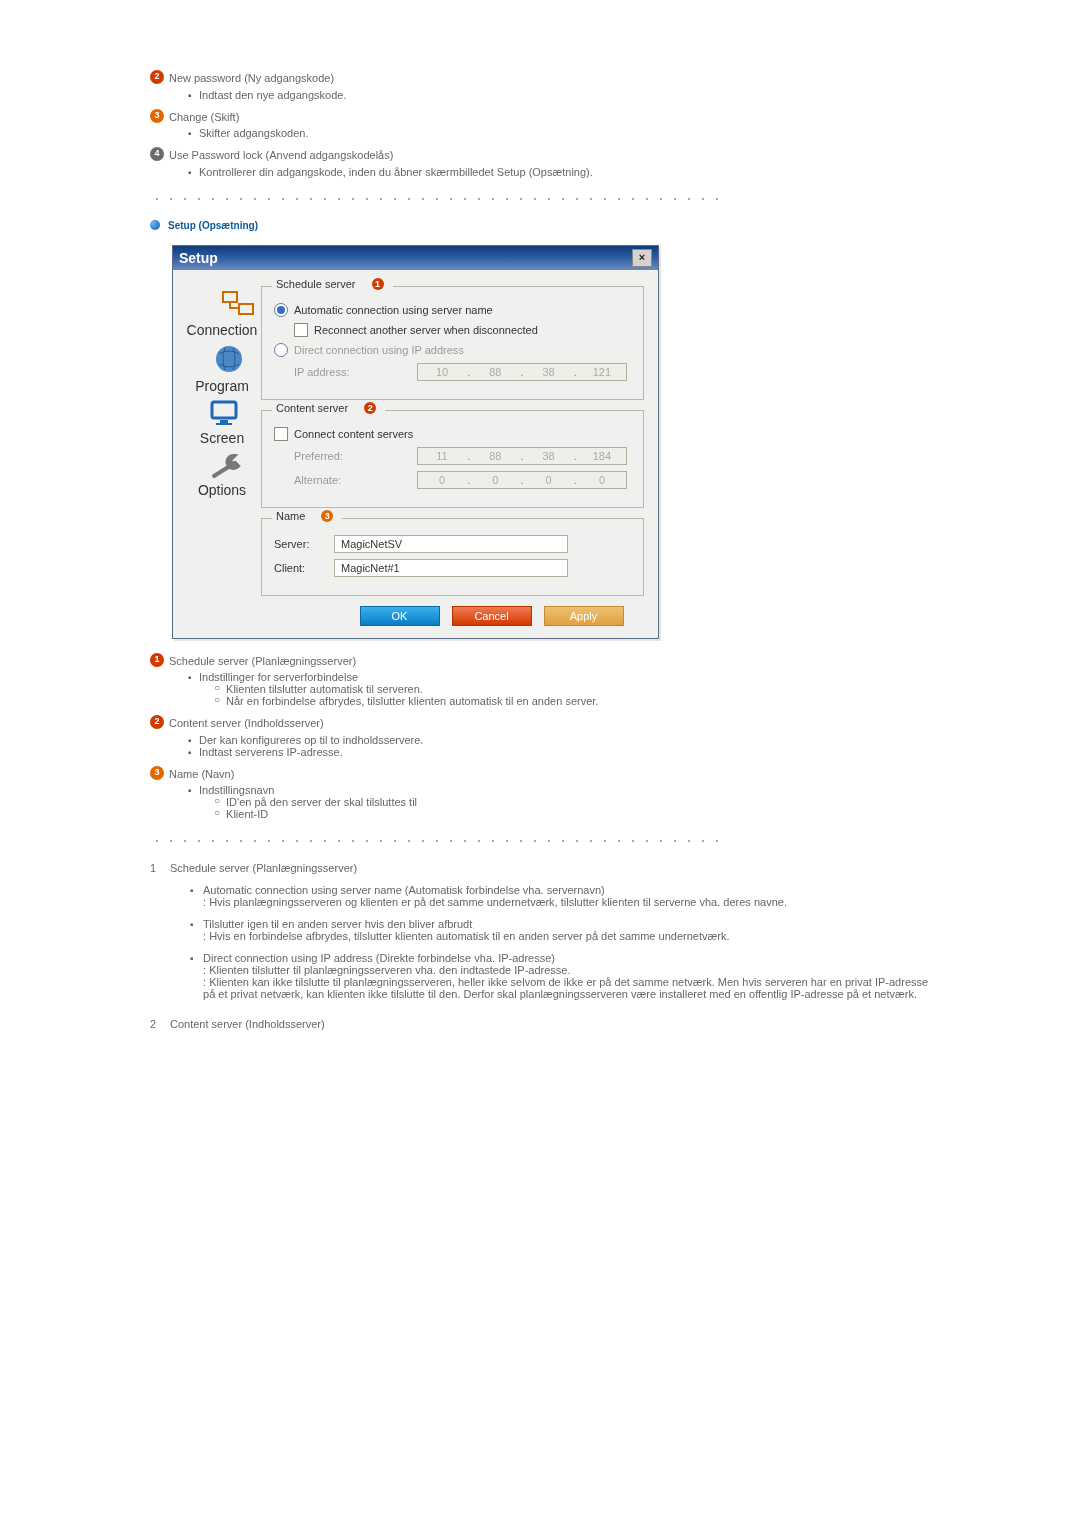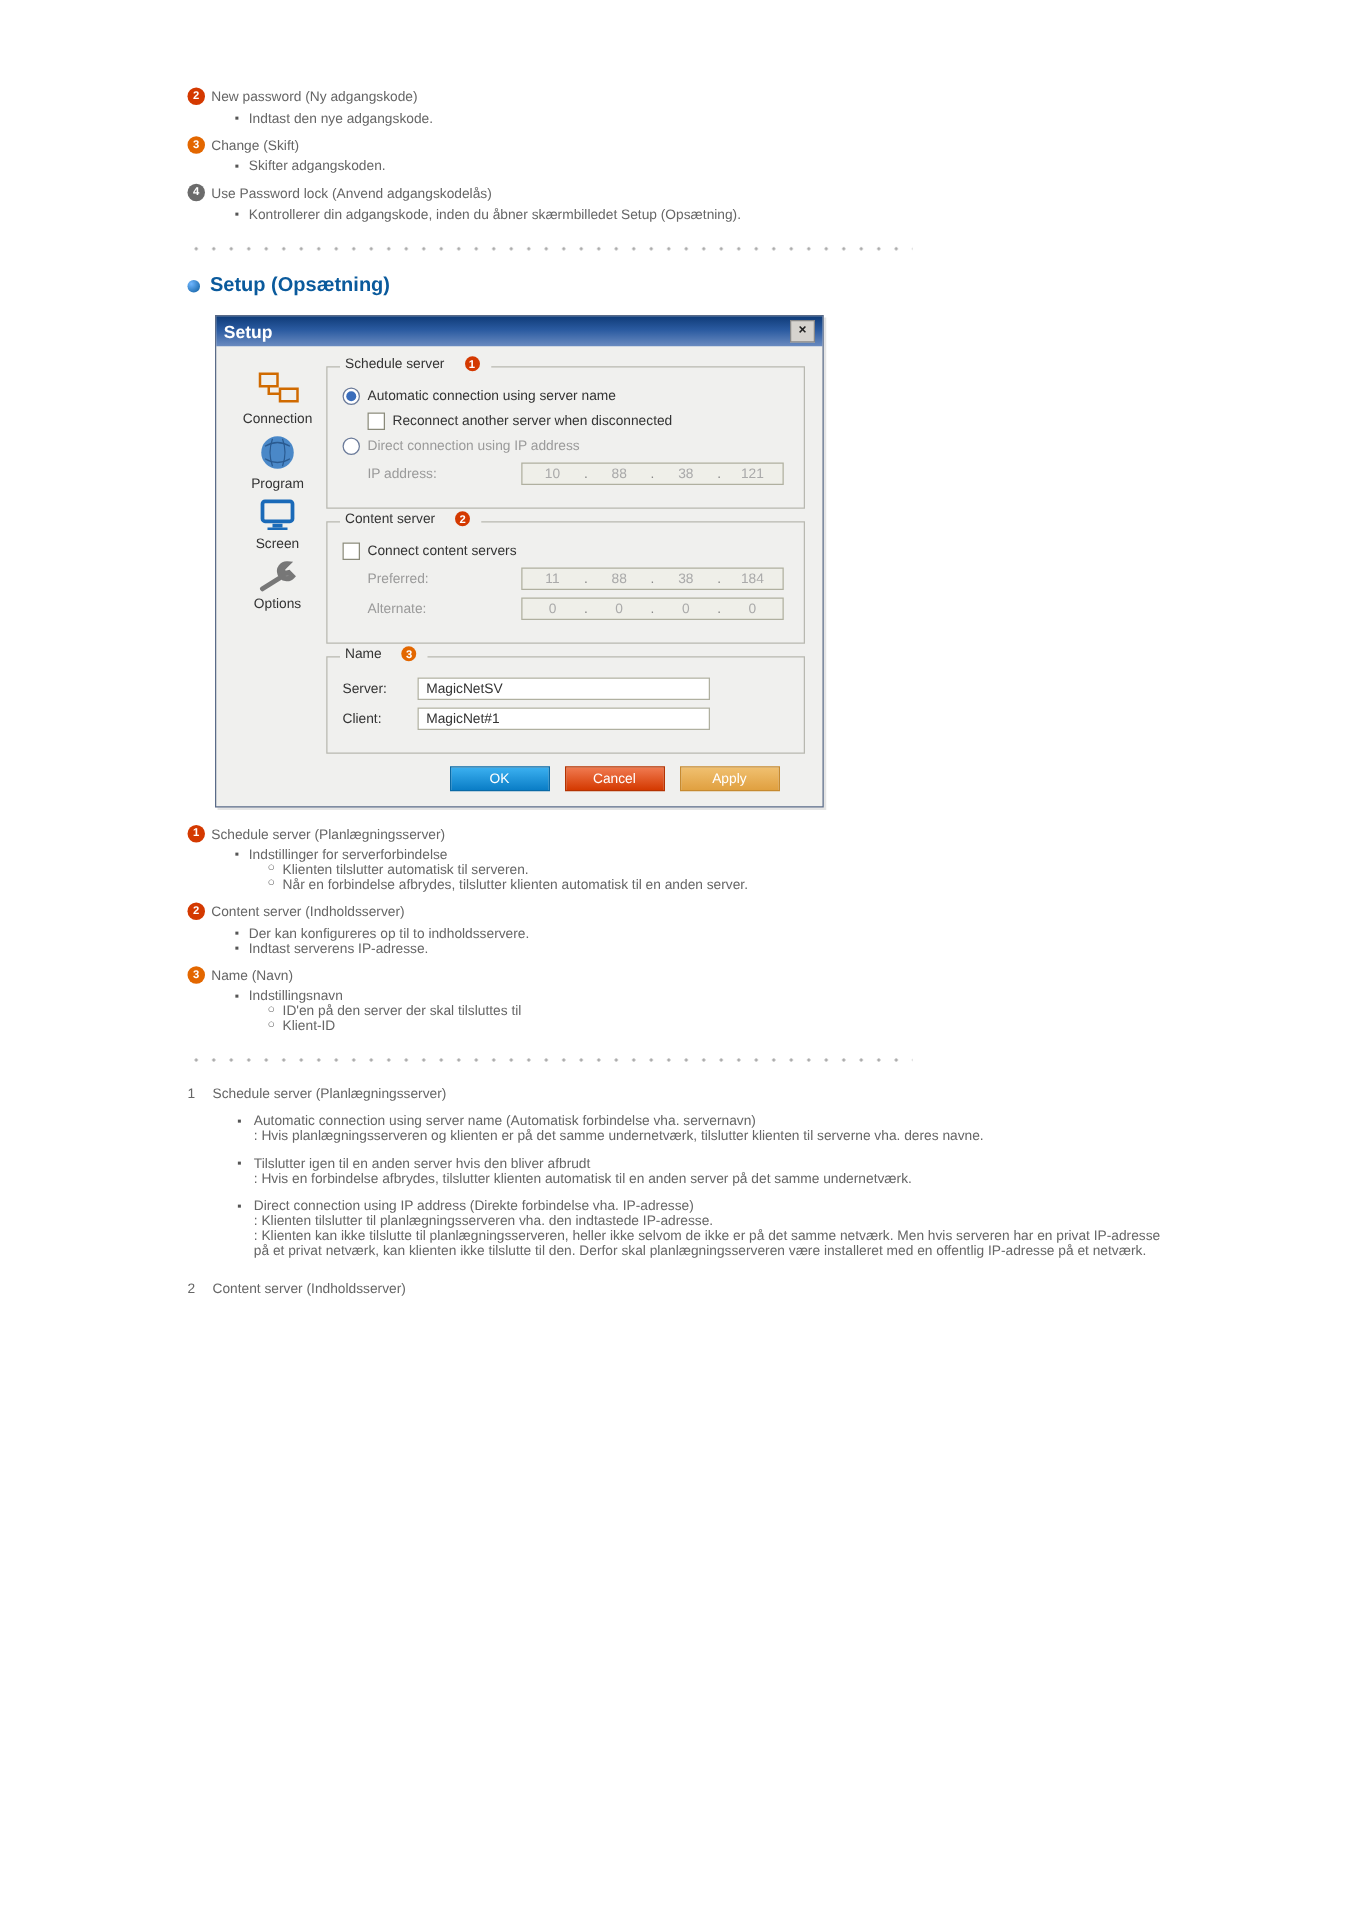--- a/index.html
+++ b/index.html
@@ -67,21 +67,21 @@
     background-image: radial-gradient(circle, #aaa 1px, transparent 1.5px);
     background-size: 14px 6px;
     background-repeat: repeat-x;
     width: 580px;
   }
   .section-h {
     display: flex;
     align-items: center;
     color: #0a5a9c;
     font-weight: bold;
-    font-size: 16px;
+    font-size: 10px;
     margin: 14px 0;
   }
   .dot-blue {
     width: 10px;
     height: 10px;
     border-radius: 50%;
     background: radial-gradient(circle at 30% 30%, #6fb6ff, #0a5a9c);
     margin-right: 8px;
     flex-shrink: 0;
   }
@@ -139,22 +139,22 @@
     width: 78px;
     display: flex;
     flex-direction: column;
     align-items: center;
     gap: 4px;
     padding-top: 4px;
   }
   .tab {
     display:flex;
     flex-direction:column;
-    align-items:center;
-    font-size: 11px;
+    align-items:flex-end;
+    font-size: 14px;
     color: #333;
     gap:2px;
   }
   .tab svg { display:block; }
   .fs {
     border: 1px solid #b8b8b0;
     margin: 4px 0 10px 0;
     padding: 10px 12px 12px 12px;
     position: relative;
   }

